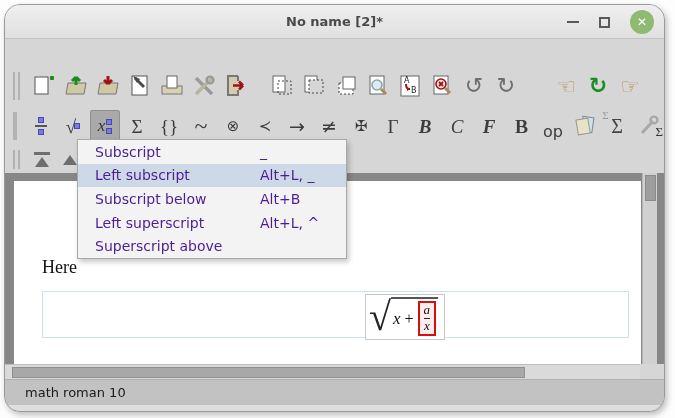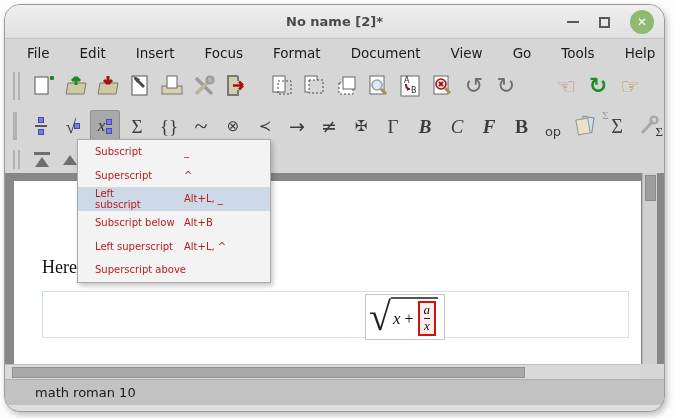--- a/index.html
+++ b/index.html
@@ -72,26 +72,26 @@
   .mtext { font-family:"Liberation Serif",serif; font-style:italic; font-size:17px; color:#111; }
   .plus { font-family:"Liberation Serif",serif; font-size:16px; color:#111; }
   .redfrac { border:2px solid #cf1212; background:#fcecec; padding:0 4px; display:flex; flex-direction:column; align-items:center; }
   .redfrac .num,.redfrac .den { font-family:"Liberation Serif",serif; font-style:italic; font-size:13px; line-height:1.15; color:#111; }
   .redfrac .fbar { align-self:stretch; height:1.5px; background:#222; }
 
   
   .hscroll { position:absolute; left:0; right:24px; top:359px; height:15px; background:#dadada; border-top:1px solid #bdbdbd; }
   .hthumb { position:absolute; left:7px; top:2px; width:513px; height:11px; background:#a8a8a8; border:1px solid #909090; }
   .statusbar { position:absolute; left:0; right:0; top:374px; height:26px; background:#c2c2c2; border-top:1px solid #b0b0b0;
-               display:flex; align-items:center; justify-content:space-between; padding:0 30px; font-size:13px; color:#1a1a1a; }
+               display:flex; align-items:center; justify-content:space-between; padding:0 20px; font-size:13px; color:#1a1a1a; }
   .bottomstrip { position:absolute; left:0; right:0; top:400px; height:8px; background:#dedede; }
 
   
-  .dropdown { position:absolute; left:72px; top:134px; width:194px; background:#f3f3f3;
-              border:1px solid #a8a8a8; box-shadow:2px 3px 5px rgba(0,0,0,.22); z-index:50; font-size:10px; color:#b91c1c; }
+  .dropdown { position:absolute; left:72px; top:134px; width:270px; background:#f3f3f3;
+              border:1px solid #a8a8a8; box-shadow:2px 3px 5px rgba(0,0,0,.22); z-index:50; font-size:14px; color:#4c1d95; }
   .mitem { display:flex; align-items:center; height:23.6px; padding:0 14px 0 17px; }
   .mitem .lbl { flex:1; }
   .mitem .sc { width:72px; text-align:left; }
   .mitem.hl { background:#cdd9e7;gap:35px; }
 </style>
 </head>
 <body>
 
 <div id="stage">
 <div id="window">
@@ -100,32 +100,20 @@
     <div class="title">No name [2]*</div>
     <div class="winbtns">
       <div class="btn-min"></div>
       <div class="btn-max"></div>
       <div class="btn-close">
             <span>✕</span>
           </div>
     </div>
   </div>
 
-  <div class="menubar">
-    <span>File</span>
-    <span>Edit</span>
-    <span>Insert</span>
-    <span>Focus</span>
-    <span>Format</span>
-    <span>Document</span>
-    <span>View</span>
-    <span>Go</span>
-    <span>Tools</span>
-    <span>Help</span>
-  </div>
 
   <div class="toolbar tb1">
     <div class="grip"></div>
 
     <div class="tbtn">
       <svg class="icon" width="26" height="26" viewBox="0 0 26 26">
         <rect x="4" y="4" width="13" height="17" fill="#fff" stroke="#555"></rect>
         <path d="M19 5 h4 M21 3 v4" stroke="#1a8c1a" stroke-width="3"></path>
       </svg>
     </div>
@@ -301,21 +289,21 @@
     <div class="tbtn">
           <span class="glyph serifg" style="font-style:italic;">C</span>
         </div>
     <div class="tbtn">
           <span class="glyph serifg" style="font-style:italic;font-weight:bold;">F</span>
         </div>
     <div class="tbtn">
           <span class="glyph serifg" style="text-shadow:1.2px 0 0 #3c3c3c;">B</span>
         </div>
     <div class="tbtn">
-          <span class="glyph" style="font-size:13px;margin-top:11px;">op</span>
+          <span class="glyph" style="font-size:16px;margin-top:11px;">op</span>
         </div>
 
     <div class="sep"></div>
         <div class="sep"></div>
 
     <div class="tbtn">
       <svg class="icon" width="26" height="26" viewBox="0 0 26 26">
         <rect x="10" y="4" width="11" height="15" fill="#cfe0ea" stroke="#789" transform="rotate(8 15 11)"></rect>
         <rect x="5" y="6" width="12" height="15" fill="#e8e3c8" stroke="#998" transform="rotate(-10 11 13)"></rect>
       </svg>
@@ -384,24 +372,20 @@
   <div class="statusbar">
     <span>math roman 10</span>
   </div>
   <div class="bottomstrip"></div>
 
   <div class="dropdown">
     <div class="mitem">
       <span class="lbl">Subscript</span>
       <span class="sc">_</span>
     </div>
-    <div class="mitem">
-      <span class="lbl">Superscript</span>
-      <span class="sc">^</span>
-    </div>
     <div class="mitem hl">
       <span class="lbl">Left subscript</span>
       <span class="sc">Alt+L, _</span>
     </div>
     <div class="mitem">
       <span class="lbl">Subscript below</span>
       <span class="sc">Alt+B</span>
     </div>
     <div class="mitem">
       <span class="lbl">Left superscript</span>

